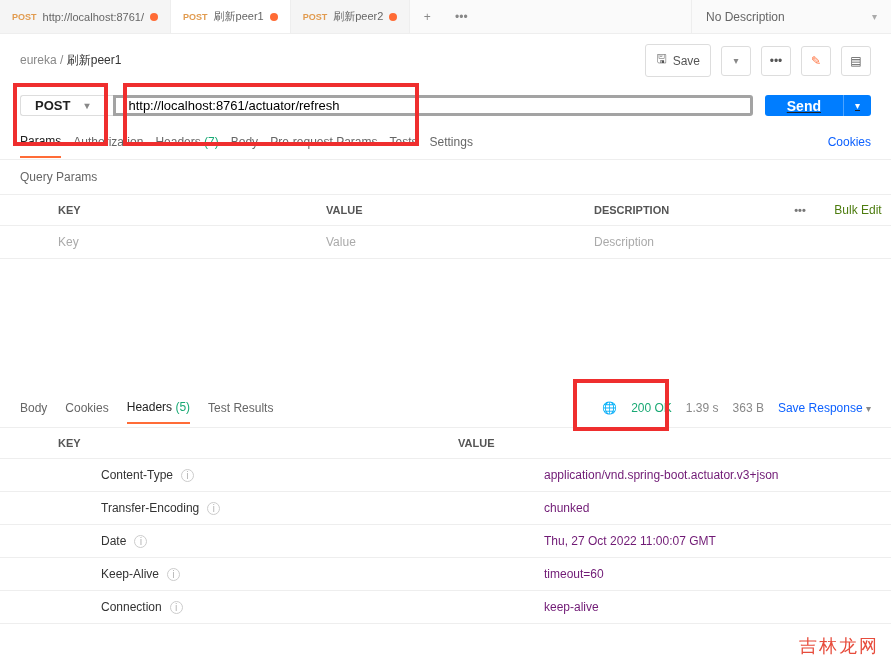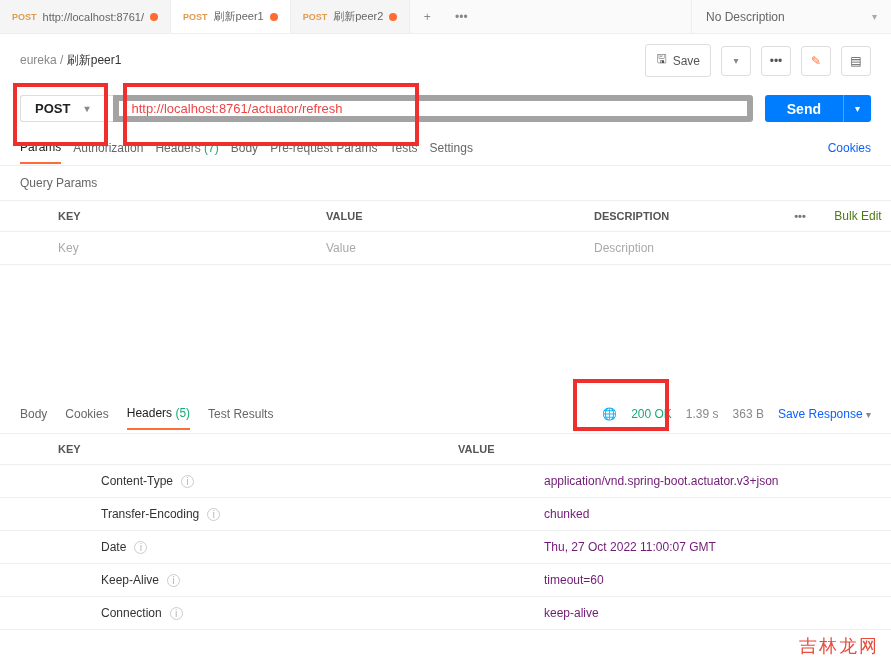--- a/index.html
+++ b/index.html
@@ -74,27 +74,27 @@
   }
   .method-sel {
     display:flex; align-items:center; padding:0 24px 0 14px;
     border:1px solid #ddd; border-right:none;
     border-radius:3px 0 0 3px;
     background:#fff; font-weight:600; font-size:13px;
     gap:14px;
   }
   .chev { font-size:10px; color:#888; }
   .urlinput {
-    flex:1; border:6px solid #a3a3a3; border-radius:0 3px 3px 0;
-    padding:0 12px; font-size:13px; color:#ef4444;
+    flex:1; border:3px solid #a3a3a3; border-radius:0 3px 3px 0;
+    padding:0 12px; font-size:13px; color:#000000;
     display:flex; align-items:center;
     background:#fff;
   }
   .send {
-    margin-left:12px; display:flex;
+    margin-left:12px; display:flex;text-decoration:underline;
   }
   .send-main {
     background:#007dff; color:#fff; border:none; padding:0 22px;
     font-weight:600; font-size:14px; border-radius:3px 0 0 3px; cursor:pointer;
   }
   .send-dd {
     background:#007dff; color:#fff; border:none; border-left:1px solid rgba(255,255,255,.3);
     width:28px; border-radius:0 3px 3px 0; cursor:pointer; font-size:10px;
   }
 

